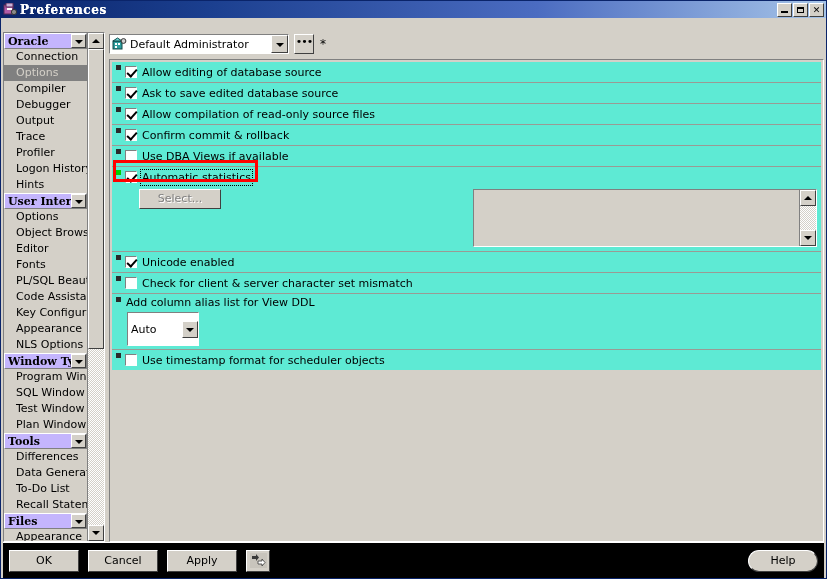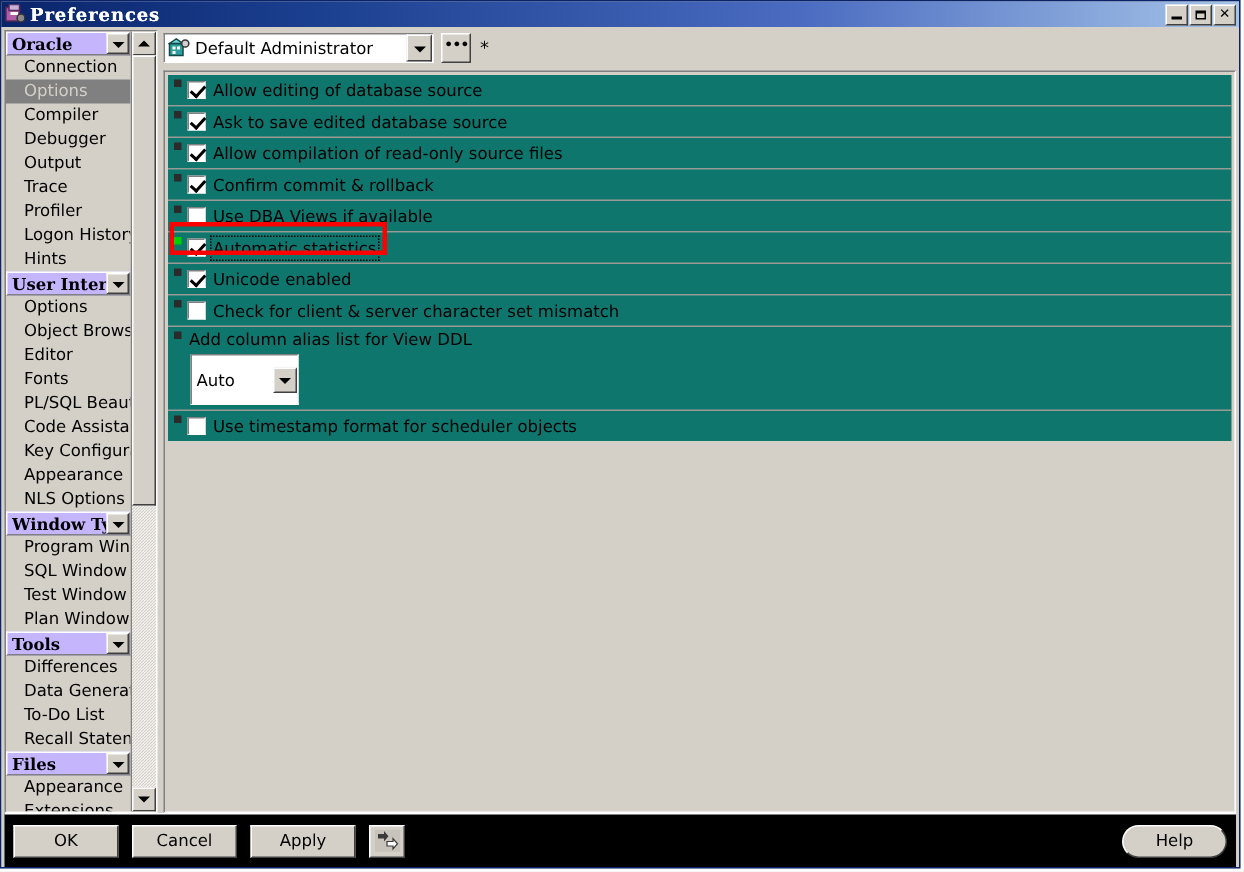--- a/index.html
+++ b/index.html
@@ -17,20 +17,21 @@
   
   .window {
     position: absolute;
     left: 0; top: 0;
     width: 827px; height: 579px;
     background: #d4d0c8;
     border: 1px solid #0a246a;
     box-sizing: border-box;
     display: flex;
     flex-direction: column;
+    gap: 12px;
   }
 
   
   .titlebar {
     height: 17px;
     background: linear-gradient(to right, #0a246a 0%, #1b3f8f 25%, #4b6cc1 65%, #a6c4e8 100%);
     display: flex;
     align-items: center;
     padding: 0 1px 0 2px;
     box-sizing: border-box;
@@ -295,21 +296,21 @@
     overflow: hidden;
     min-height: 0;
     position: relative;
   }
   .optrow {
     display: flex;
     align-items: flex-start;
     border-bottom: 1px solid #9a9a94;
     box-sizing: border-box;
     position: relative;
-    background: #0f766e;
+    background: #5eead4;
   }
   .optrow.noborder { border-bottom: none; }
   .rowmark {
     width: 13px; flex: none;
     padding-top: 3px;
     padding-left: 4px;
     box-sizing: border-box;
   }
   .rowmark .sq {
     width: 5px; height: 5px;
@@ -652,20 +653,37 @@
 
           <div class="optrow">
             <div class="rowmark">
                 <i class="sq green"></i>
               </div>
             <div class="rowbody">
               <div class="cbline">
                 <span class="cbox checked"></span>
                 <span class="cblabel focused">Automatic statistics</span>
               </div>
+              <div class="substrip">
+                <div class="subleft">
+                  <div class="btn-disabled">Select...</div>
+                </div>
+                <div class="subright">
+                  <div class="subright-content"></div>
+                  <div class="subright-scroll">
+                    <div class="sb-btn">
+                        <i class="ar-up"></i>
+                      </div>
+                    <div class="sb-track"></div>
+                    <div class="sb-btn">
+                        <i class="ar-dn"></i>
+                      </div>
+                  </div>
+                </div>
+              </div>
             </div>
           </div>
 
           <div class="optrow">
             <div class="rowmark">
                 <i class="sq"></i>
               </div>
             <div class="rowbody">
               <div class="cbline">
                 <span class="cbox checked"></span>

